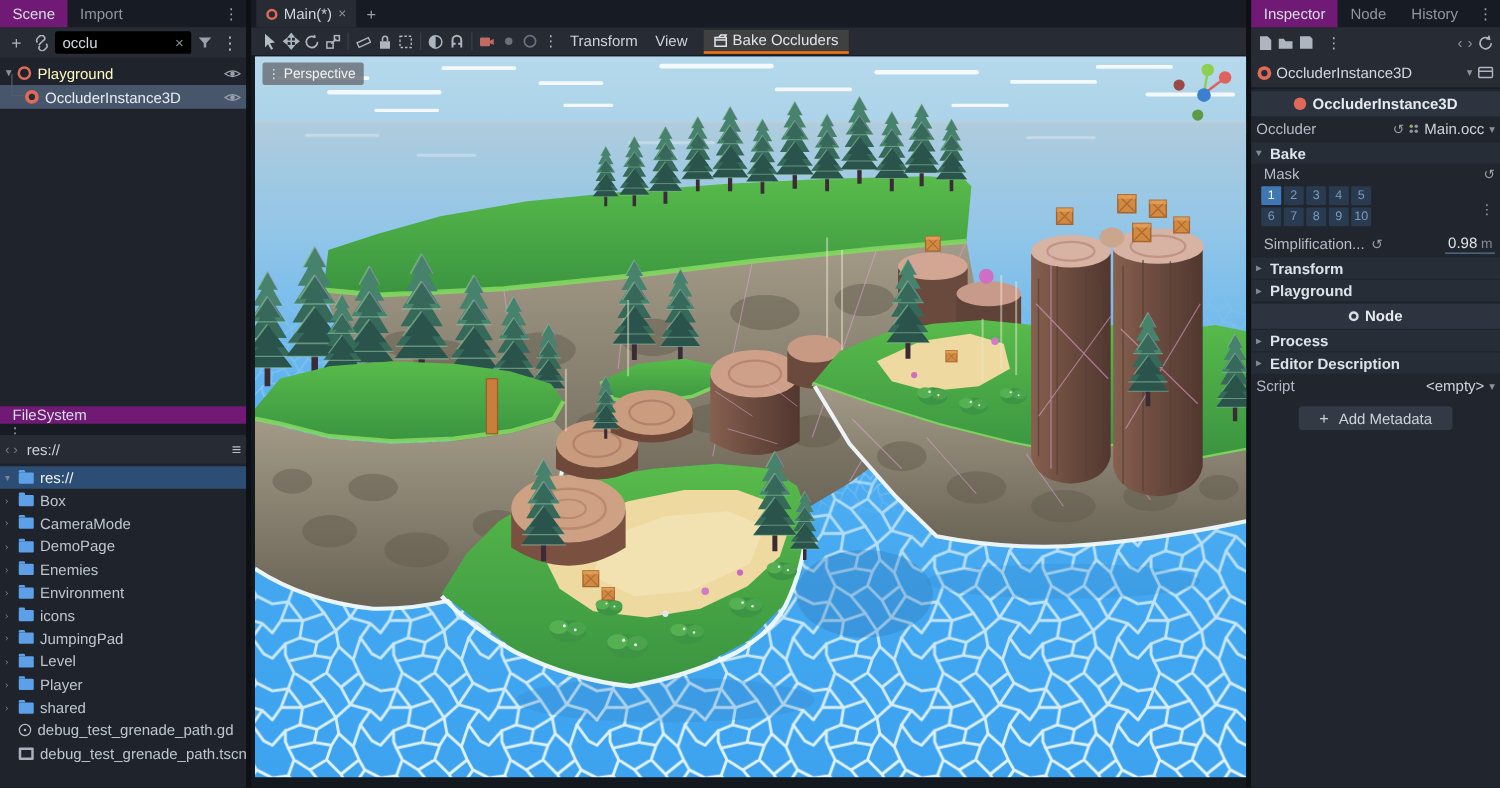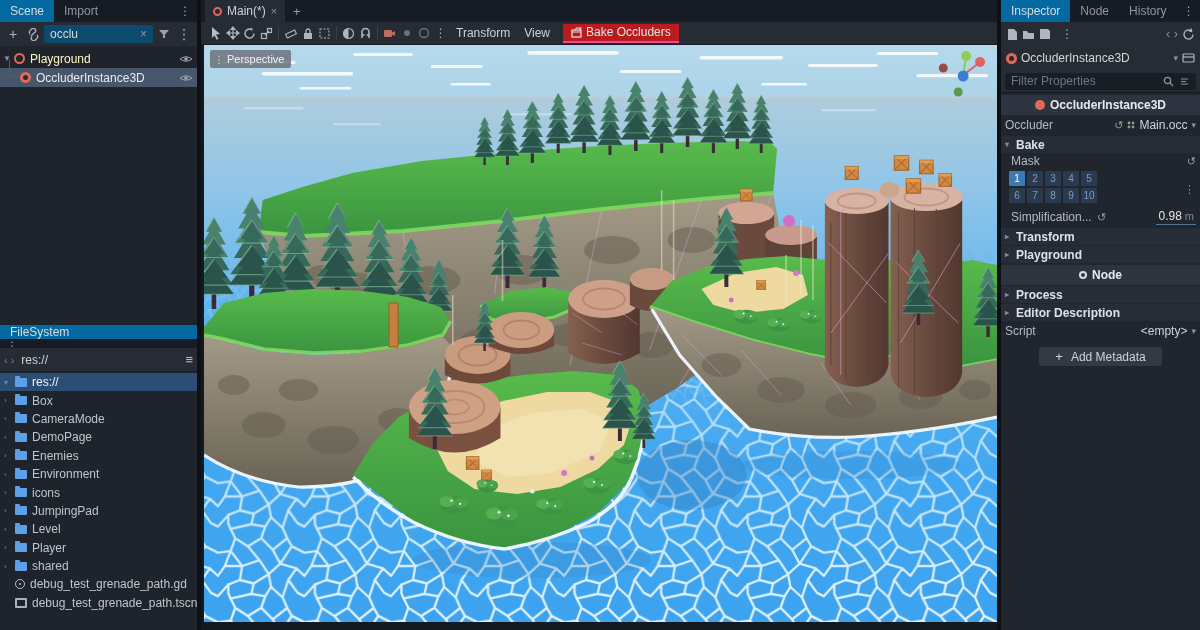--- a/index.html
+++ b/index.html
@@ -5,31 +5,31 @@
 *{margin:0;padding:0;box-sizing:border-box;font-family:"Liberation Sans",sans-serif;}
 html,body{width:1200px;height:630px;overflow:hidden;background:#14181f;}
 .app{display:flex;width:1200px;height:630px;}
 .col{display:flex;flex-direction:column;}
 .left{width:197px;}
 .center{flex:1;min-width:0;}
 .right{width:199px;background:#262b34;}
 .vdiv{width:4px;background:#0d1014;}
 .tabbar{display:flex;align-items:stretch;height:22px;background:#171b23;flex-shrink:0;}
 .tab{display:flex;align-items:center;padding:0 10px;font-size:12px;color:#8f969f;}
-.tab.active{background:#0369a1;color:#d8dde3;}
+.tab.active{background:#701a75;color:#d8dde3;}
 .spacer{flex:1;}
 .kebab{color:#9aa1aa;font-size:12px;display:flex;align-items:center;padding:0 6px;}
 .toolbar{display:flex;align-items:center;background:#262b34;flex-shrink:0;}
 .tbicon{display:flex;align-items:center;justify-content:center;color:#aeb5be;flex-shrink:0;}
 .tree{flex:1;background:#1e232c;overflow:hidden;}
 svg{display:block;}
 .scene-dock{height:325px;display:flex;flex-direction:column;background:#262b34;}
 .scene-dock .toolbar{height:24px;padding:0 4px;gap:2px;}
 .scene-dock .tbicon{width:18px;height:18px;font-size:14px;}
-.searchbox{flex:1;height:18px;background:#0c4a6e;border-radius:2px;display:flex;align-items:center;padding:0 6px;color:#d4d9df;font-size:12px;}
+.searchbox{flex:1;height:18px;background:#000000;border-radius:2px;display:flex;align-items:center;padding:0 6px;color:#d4d9df;font-size:12px;}
 .searchbox .sval{flex:1;}
 .searchbox .clear{color:#8b929b;font-size:12px;}
 .srow{display:flex;align-items:center;height:19px;font-size:12px;color:#b9c0c8;position:relative;padding-right:4px;}
 .srow .lbl{flex:1;white-space:nowrap;overflow:hidden;}
 .srow.sel{background:#47566a;color:#e8edf2;}
 .arrow{color:#8b929b;font-size:8px;width:14px;text-align:center;flex-shrink:0;}
 .ring{width:11px;height:11px;border:2px solid #e06a5a;border-radius:50%;margin-right:5px;flex-shrink:0;}
 .occico{width:11px;height:11px;border-radius:50%;background:#e06a5a;margin-right:5px;flex-shrink:0;position:relative;}
 .occico:after{content:"";position:absolute;left:3px;top:3px;width:5px;height:5px;border-radius:50%;background:#262b34;}
 .eyeic{flex-shrink:0;margin-left:4px;}
@@ -55,21 +55,21 @@
 .fico.scene{background:#aab1ba;height:10px;}
 .fico.scene:after{content:"";position:absolute;left:2px;top:2px;width:8px;height:6px;background:#1e232c;}
 .scene-tabbar{height:22px;background:#171b23;display:flex;align-items:stretch;flex-shrink:0;}
 .mtab{display:flex;align-items:center;background:#262b34;padding:0 8px;gap:5px;font-size:12px;color:#ccd3db;margin-left:4px;}
 .mtab .x{color:#8b929b;font-size:11px;}
 .addtab{display:flex;align-items:center;padding:0 8px;color:#9aa1aa;font-size:13px;}
 .vtoolbar{height:23px;background:#262b34;display:flex;align-items:center;padding:0 6px;flex-shrink:0;border-bottom:1px solid #161a21;}
 .vtoolbar .tbicon{width:14px;height:16px;margin:0 1.5px;}
 .vtb-sep{width:1px;height:14px;background:#3a404a;margin:0 3px;}
 .menu-item{font-size:12px;color:#ccd3db;padding:0 7px;}
-.bakebtn{display:flex;align-items:center;gap:4px;background:#b91c1c;height:19px;padding:0 8px;font-size:12px;color:#dfe4ea;border-bottom:2px solid #ec4899;margin-left:6px;}
+.bakebtn{display:flex;align-items:center;gap:4px;background:#404040;height:19px;padding:0 8px;font-size:12px;color:#dfe4ea;border-bottom:2px solid #f97316;margin-left:6px;}
 .viewport{flex:1;position:relative;min-height:0;border-left:3px solid #14181f;}
 .viewport svg.scene{width:100%;height:100%;}
 .persp{position:absolute;left:6px;top:5px;height:18px;background:rgba(110,117,126,.88);border-radius:2px;display:flex;align-items:center;padding:0 7px 0 4px;color:#f2f5f7;font-size:11px;gap:3px;}
 .persp .pk{font-size:10px;color:#e0e4e8;}
 .bottomstrip{height:8px;background:#14181f;flex-shrink:0;}
 .insp-toolbar{height:24px;padding:0 5px;gap:4px;}
 .insp-node{height:24px;display:flex;align-items:center;background:#262b34;padding:0 5px;gap:4px;}
 .insp-node .nname{flex:1;font-size:12px;color:#d2d8de;white-space:nowrap;overflow:hidden;}
 .caret{color:#8b929b;font-size:9px;}
 .insp-filter{height:22px;display:flex;align-items:center;background:#262b34;padding:0 4px;gap:4px;}
@@ -674,32 +674,20 @@
       <span class="occico" style="margin-right:0"></span>
       <span class="nname">OccluderInstance3D</span>
       <span class="caret">▾</span>
       <span class="tbicon">
           <svg width="13" height="12">
             <rect x="1" y="2" width="11" height="8" rx="1" fill="none" stroke="#aeb5be" stroke-width="1.2"></rect>
             <path d="M1,5 h11" stroke="#aeb5be" stroke-width="1.2"></path>
           </svg>
         </span>
     </div>
-    <div class="insp-filter">
-      <div class="filterbox">
-        <span class="ph">Filter Properties</span>
-        <svg width="11" height="11">
-            <circle cx="4.5" cy="4.5" r="3.2" stroke="#8b929b" fill="none" stroke-width="1.3"></circle>
-            <path d="M7,7 L10,10" stroke="#8b929b" stroke-width="1.3"></path>
-          </svg>
-        <svg width="11" height="11" style="margin-left:5px">
-            <path d="M2,3 h7 M2,5.5 h5 M2,8 h7" stroke="#8b929b" stroke-width="1.2"></path>
-          </svg>
-      </div>
-    </div>
     <div class="insp-body">
       <div class="cat">
         <span class="cico" style="background:#e06a5a"></span>
         <span>OccluderInstance3D</span>
       </div>
       <div class="prow">
         <span class="plabel">Occluder</span>
         <span class="revert">↺</span>
         <svg width="10" height="10" style="margin:0 3px">
             <circle cx="3" cy="3" r="1.4" fill="#9aa65a"></circle>

